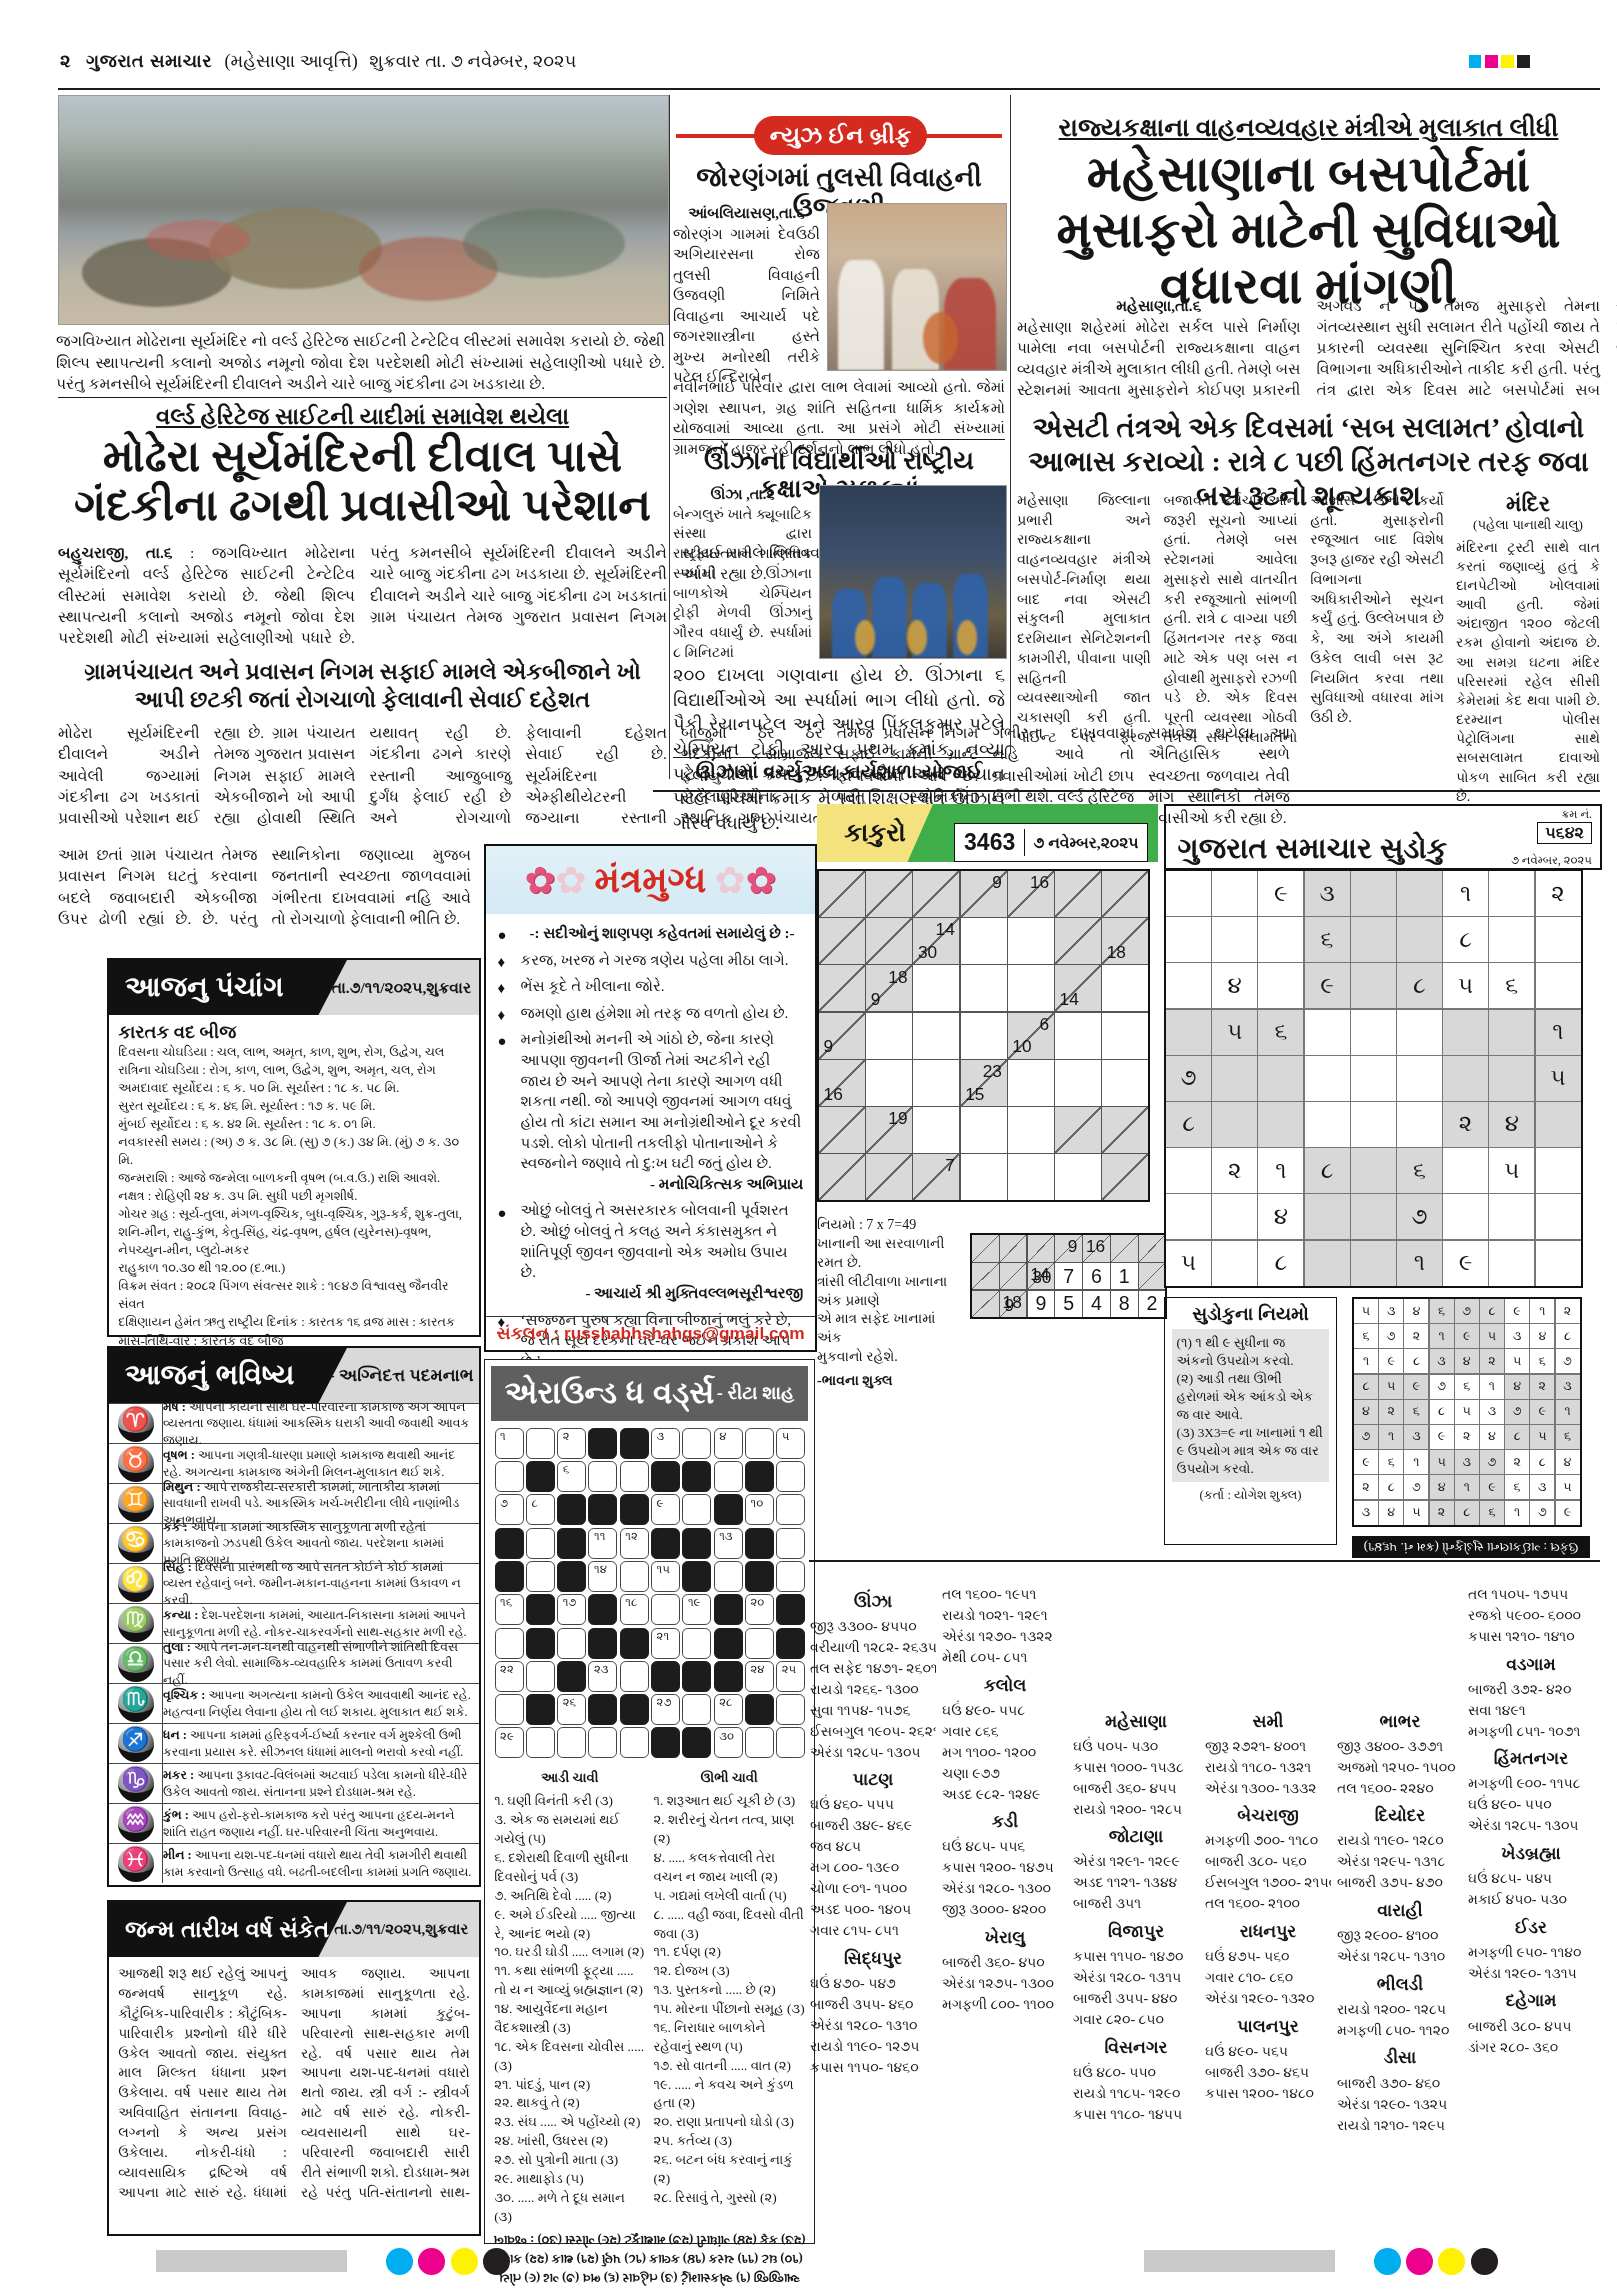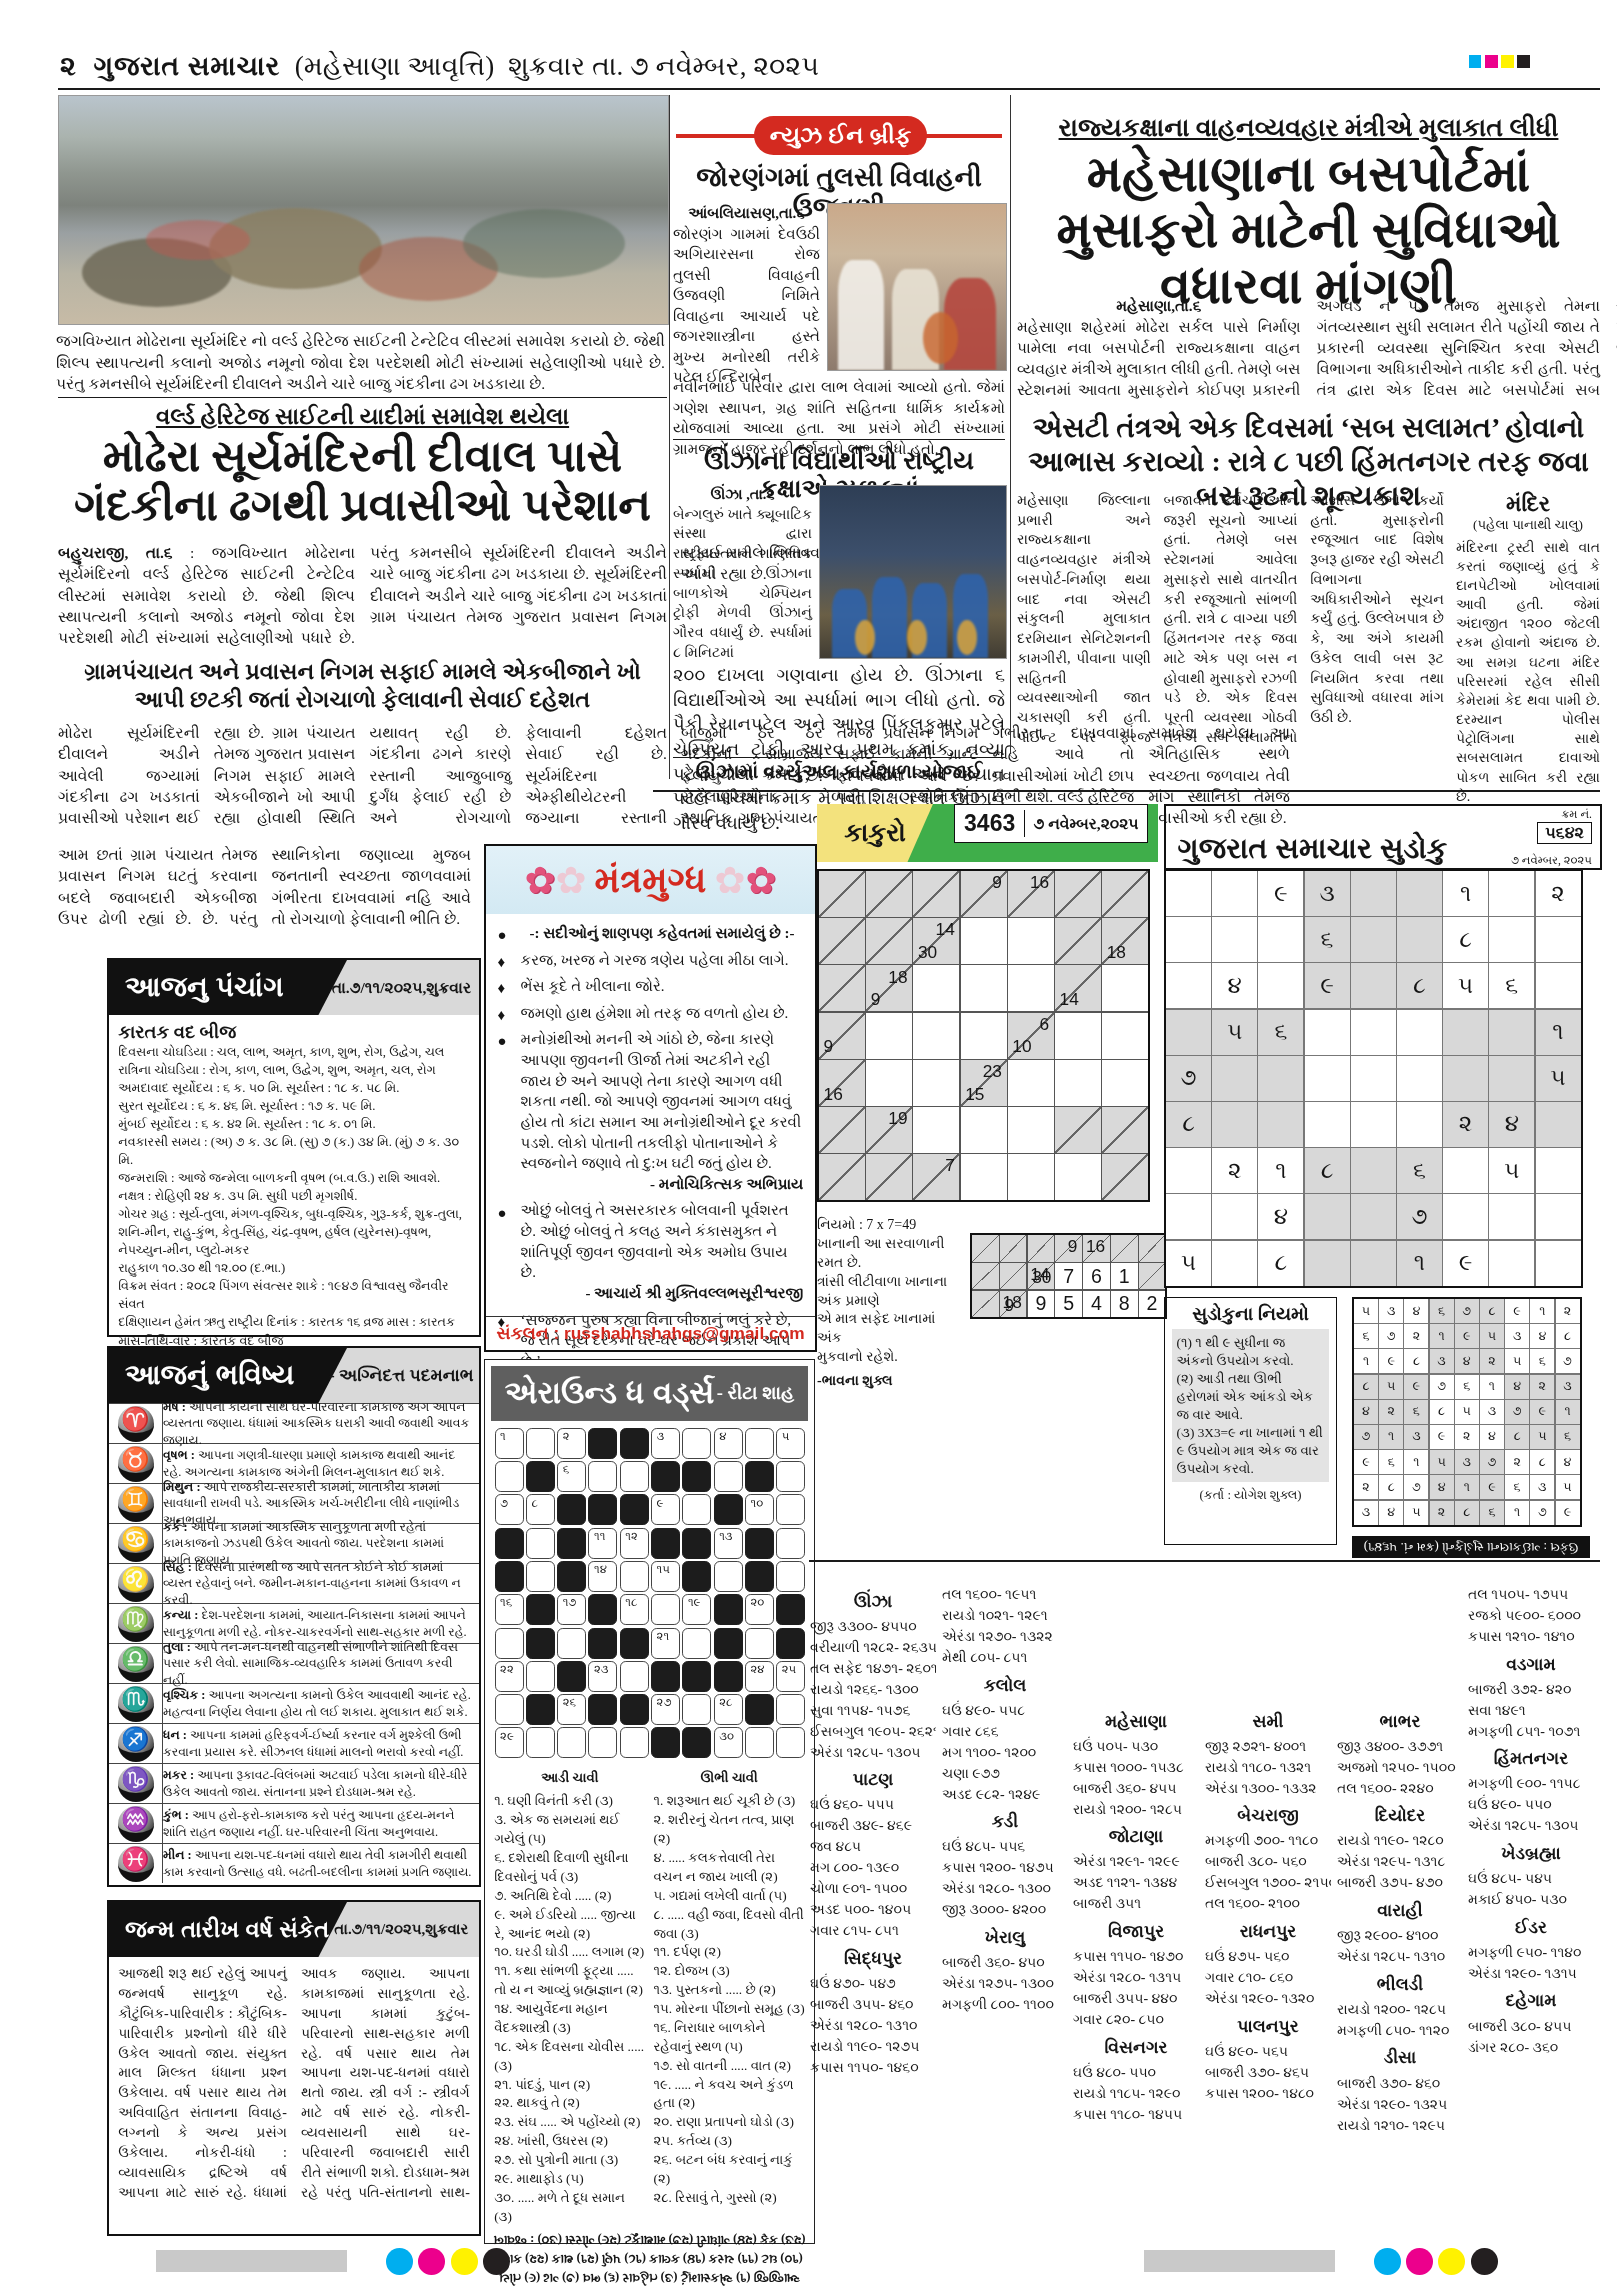--- a/index.html
+++ b/index.html
@@ -5,21 +5,21 @@
   html,body{margin:0;padding:0;background:#e8e8e8;}
   .page{position:relative;width:1617px;height:2295px;background:#ffffff;
         font-family:"Liberation Serif","DejaVu Serif",serif;color:#151515;overflow:hidden;}
   .abs{position:absolute;}
   .just{text-align:justify;text-justify:inter-word;}
   .ctr{text-align:center;}
   .b{font-weight:bold;}
   .rule-h{position:absolute;background:#1a1a1a;}
   .rule-v{position:absolute;background:#333;width:1.2px;}
   
-  .masthead{font-size:27px;white-space:nowrap;}
+  .masthead{font-size:18px;white-space:nowrap;}
   .masthead .paper{font-weight:bold;font-family:"Liberation Sans","DejaVu Sans",sans-serif;letter-spacing:0.6px;}
   .regsq{width:12.7px;height:12.7px;display:inline-block;margin-left:3.5px;}
   
   .photo{position:absolute;border:0.6px solid #999;overflow:hidden;}
   .ph-lead{background:linear-gradient(180deg,#b9c4cc 0%,#aab3ae 18%,#8f968f 34%,#7d827c 48%,#9aa0a2 60%,#b8b4a4 78%,#c7bba6 100%);}
   .blob{position:absolute;border-radius:50%;filter:blur(1.2px);opacity:.85;}
   .ph-tulsi{background:linear-gradient(180deg,#caa98a 0%,#cbb79d 30%,#b4a08c 55%,#8d7a6c 100%);}
   .ph-team{background:linear-gradient(180deg,#2e3e55 0%,#3c4f6b 40%,#6a5f46 75%,#403c33 100%);}
   .caption{font-size:15.6px;line-height:1.38;}
   .kicker{font-weight:bold;text-decoration:underline;}
@@ -46,21 +46,21 @@
   .mm-items{padding:9.2px 11.6px;font-size:15px;line-height:1.38;}
   .mm-item{margin-bottom:5.8px;position:relative;padding-left:23px;}
   .mm-dot{position:absolute;left:0;top:2.3px;font-size:15px;}
   .mm-attr{text-align:right;font-weight:bold;}
   .mm-mail{border-top:1.7px solid #333;color:#d42a20;font-weight:bold;text-align:center;font-size:17.3px;padding:5.8px 0;
      font-family:"Liberation Sans","DejaVu Sans",sans-serif;}
   
   .kk-hdr{position:absolute;height:58px;}
   .kk-yellow{position:absolute;left:0;top:0;bottom:0;width:116px;background:#f3e27d;display:flex;align-items:center;justify-content:center;
      font-weight:bold;font-size:25.4px;clip-path:polygon(0 0,100% 0,78% 100%,0 100%);font-family:"Liberation Sans","DejaVu Sans",sans-serif;}
-  .kk-green{position:absolute;left:90px;right:0;top:0;bottom:0;background:#3fae4a;display:flex;align-items:flex-start;justify-content:flex-end;padding-right:10.4px;}
+  .kk-green{position:absolute;left:90px;right:0;top:0;bottom:0;background:#3fae4a;display:flex;align-items:flex-end;justify-content:flex-end;padding-right:10.4px;}
   .kk-numbox{background:#fff;border:1.2px solid #111;display:flex;align-items:center;height:37px;}
   .kk-numbox .n1{font-weight:bold;font-size:23px;padding:0 9.2px;border-right:1.2px solid #111;font-family:"Liberation Sans","DejaVu Sans",sans-serif;}
   .kk-numbox .n2{font-size:15.6px;padding:0 8px;font-weight:bold;}
   .kgrid{position:absolute;display:grid;gap:1.2px;background:#555;border:2.3px solid #111;}
   .kcell{position:relative;background:#fff;}
   .kcell.diag{background:#d9d9d9;}
   .kcell.diag::after{content:"";position:absolute;inset:0;background:linear-gradient(to bottom right,transparent 48.8%,#666 48.8%,#666 51.2%,transparent 51.2%);}
   .kcell .tr{position:absolute;top:1.2px;right:4.6px;font-size:17.3px;z-index:2;font-family:"Liberation Sans","DejaVu Sans",sans-serif;}
   .kcell .bl{position:absolute;bottom:1.2px;left:4.6px;font-size:17.3px;z-index:2;font-family:"Liberation Sans","DejaVu Sans",sans-serif;}
   .kcell .dig{position:absolute;inset:0;display:flex;align-items:center;justify-content:center;font-size:19.6px;z-index:2;font-family:"Liberation Sans","DejaVu Sans",sans-serif;}

